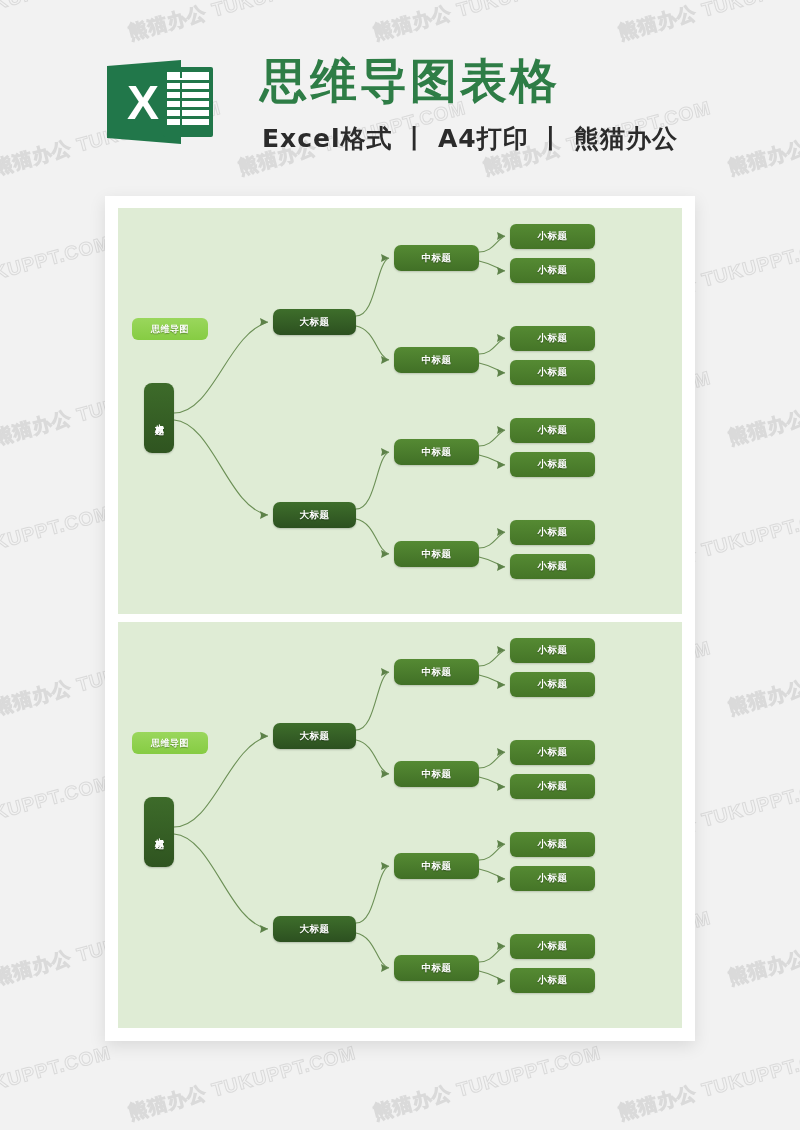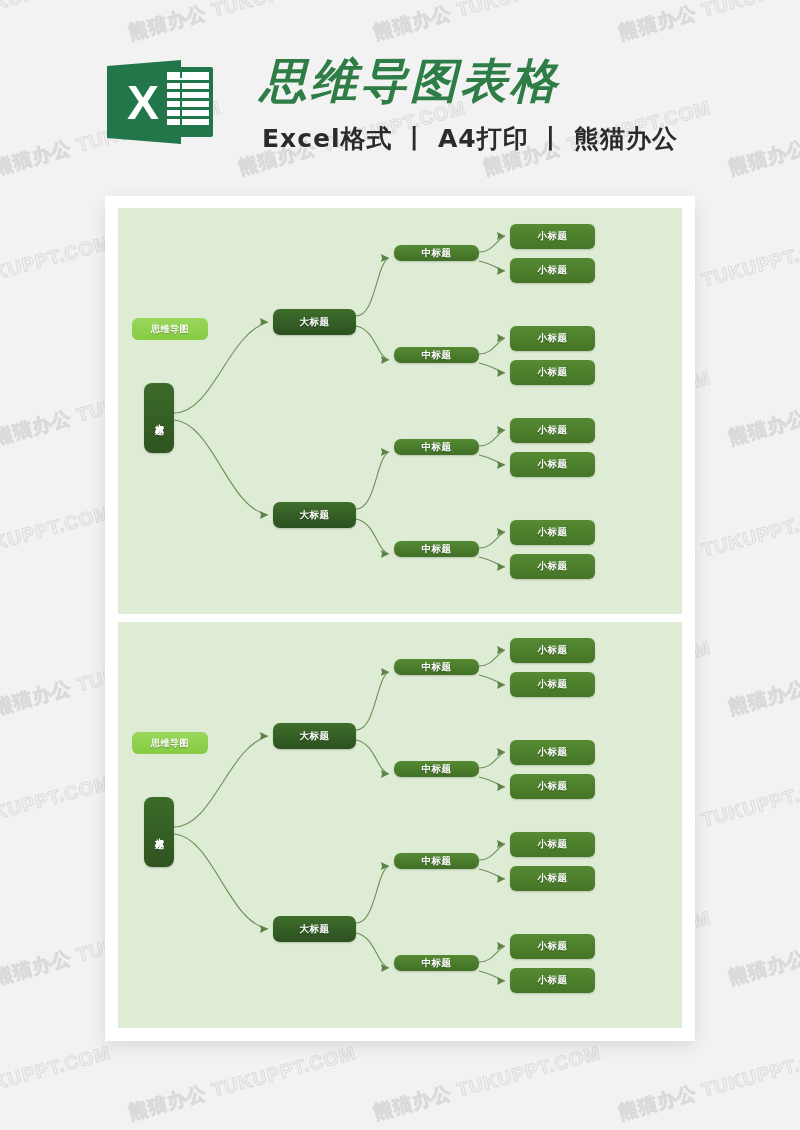--- a/index.html
+++ b/index.html
@@ -103,21 +103,20 @@
 
   .title-main {
     position: absolute;
     left: 260px;
     top: 50px;
     font-size: 47px;
     font-weight: bold;
     color: #2e7d46;
     letter-spacing: 3px;
     font-family: "DejaVu Sans", sans-serif;
-    font-style: italic;
   }
   .title-sub {
     position: absolute;
     left: 262px;
     top: 122px;
     font-size: 25px;
     font-weight: bold;
     color: #2b2b2b;
     letter-spacing: 1px;
     font-family: "DejaVu Sans", sans-serif;
@@ -193,21 +192,21 @@
     font-size: 9.5px;
     letter-spacing: .5px;
     box-shadow: 0 1px 2px rgba(0,0,0,0.2);
   }
   .node-l1.a { top: 101px; }
   .node-l1.b { top: 294px; }
 
   .node-l2 {
     left: 276px;
     width: 85px;
-    height: 16px;
+    height: 26px;
     border-radius: 7px;
     background: linear-gradient(180deg, #558a33 0%, #417026 100%);
     font-size: 9.5px;
     letter-spacing: .5px;
     box-shadow: 0 1px 2px rgba(0,0,0,0.18);
   }
   .node-l2.m1 { top: 37px;  }
   .node-l2.m2 { top: 139px; }
   .node-l2.m3 { top: 231px; }
   .node-l2.m4 { top: 333px; }

